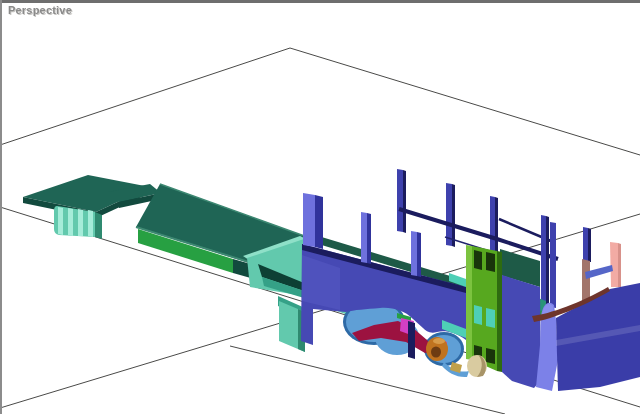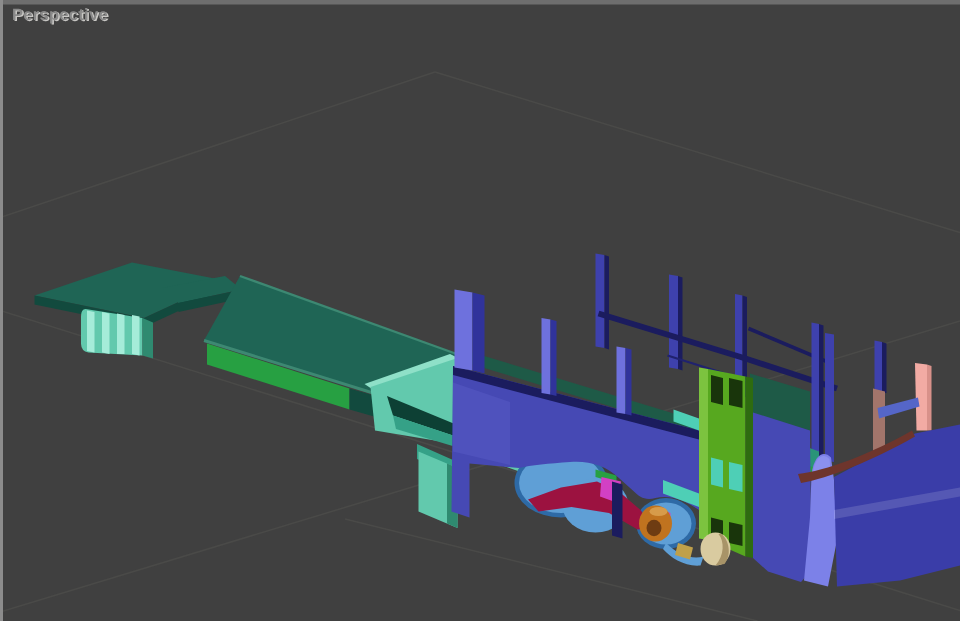--- a/index.html
+++ b/index.html
@@ -1,17 +1,17 @@
 <!DOCTYPE html>
 <html><head>
 <meta charset="utf-8">
 <style>
   html,body{margin:0;padding:0;background:#888;}
   #stage{position:relative;width:640px;height:414px;overflow:hidden;
-         background:#404040;font-family:"Liberation Sans",sans-serif;}
+         background:#ffffff;font-family:"Liberation Sans",sans-serif;}
   #frame-top{position:absolute;left:0;top:0;width:640px;height:3px;background:#6e6e6e;}
   #frame-left{position:absolute;left:0;top:0;width:2px;height:414px;background:#8c8c8c;}
   .viewport-label{position:absolute;left:8px;top:4px;font-size:11px;font-weight:bold;
       color:#8a8a8a;text-shadow:1px 1px 0 #c9c8c5;letter-spacing:0.2px;}
   svg{position:absolute;left:0;top:0;}
 </style>
 </head>
 <body>
 
 <div id="stage">

